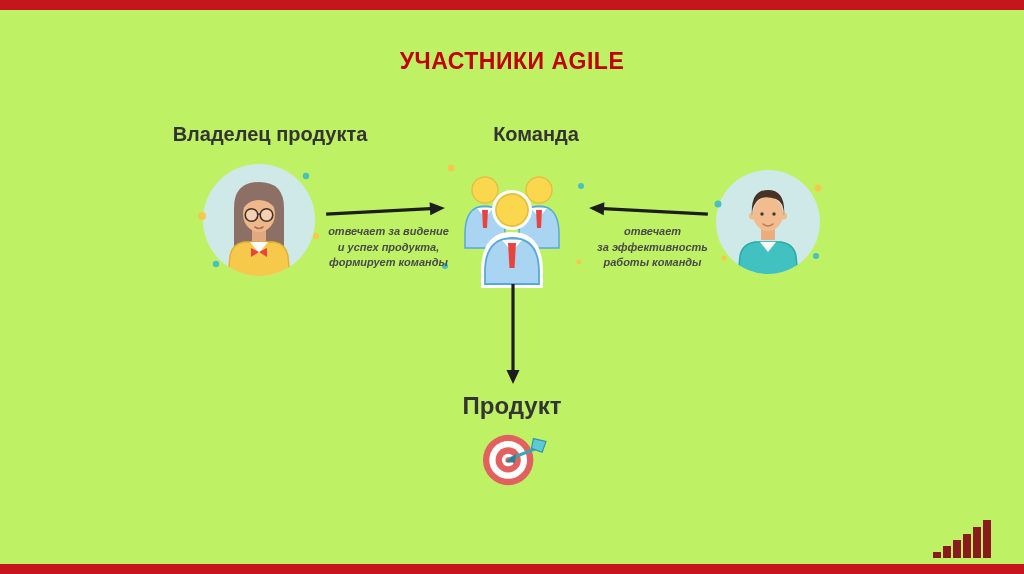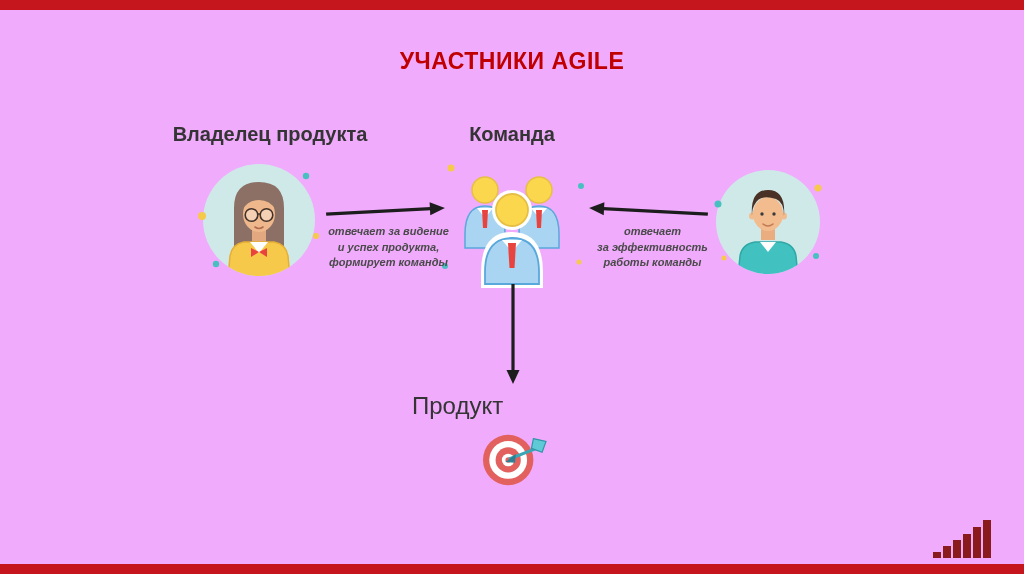--- a/index.html
+++ b/index.html
@@ -1,51 +1,51 @@
 <!DOCTYPE html>
 <html><head>
 <meta charset="utf-8">
 <style>
   * { margin:0; padding:0; box-sizing:border-box; }
   html,body { background:#ffffff; }
   body { font-family:"Liberation Sans", sans-serif; }
-  .slide { position:relative; width:1024px; height:574px; background:#f0abfc; overflow:hidden; }
+  .slide { position:relative; width:1024px; height:574px; background:#bef264; overflow:hidden; }
 
   .red-bar { position:absolute; left:0; width:100%; height:10px; background:#c4161c; }
   .red-bar-top { top:0; }
   .red-bar-bottom { bottom:0; }
 
   .title { position:absolute; top:48px; left:0; width:100%; text-align:center;
            font-size:23px; font-weight:bold; color:#c00000; letter-spacing:0.5px; }
 
   .role-label { position:absolute; top:123px; text-align:center; font-size:20px;
                 font-weight:bold; color:#343434; }
   .label-po   { left:120px; width:300px; }
-  .label-team { left:392px; width:240px; }
+  .label-team { left:416px; width:240px; }
   .label-sm   { left:640px; width:260px; }
 
   .figure { position:absolute; }
   .avatar-po   { left:194px; top:156px; width:130px; height:130px; }
   .team-figure { left:437px; top:156px; width:150px; height:140px; }
   .avatar-sm   { left:710px; top:164px; width:116px; height:116px; }
   .figure svg { width:100%; height:100%; display:block; }
 
   .arrow { position:absolute; }
   .arrow-left  { left:326px; top:203px; width:120px; height:16px; transform:rotate(-3deg); }
   .arrow-right { left:588px; top:203px; width:120px; height:16px; transform:rotate(3deg); }
   .arrow-down  { left:506px; top:284px; width:14px; height:100px; }
 
   .desc { position:absolute; top:224px; font-size:11px; font-weight:bold; color:#4a4a4a;
           text-align:center; line-height:1.42; }
   .desc span { display:block;font-style:italic; }
   .desc-po { left:316px; width:145px; }
   .desc-sm { left:580px; width:145px; }
 
-  .product-label { position:absolute; top:392px; left:412px; width:200px; 
-                   font-size:24px; font-weight:normal; color:#343434; }
+  .product-label { position:absolute; top:392px; left:412px; width:200px; text-align:center;
+                   font-size:24px; font-weight:bold; color:#343434; }
   .target { position:absolute; left:478px; top:426px; width:72px; height:64px; }
   .target svg { width:100%; height:100%; display:block; }
 
   .logo { position:absolute; right:32px; bottom:16px; width:60px; height:38px; }
   .logo svg { width:100%; height:100%; display:block; }
 </style>
 </head>
 <body>
 
 <div class="slide">

